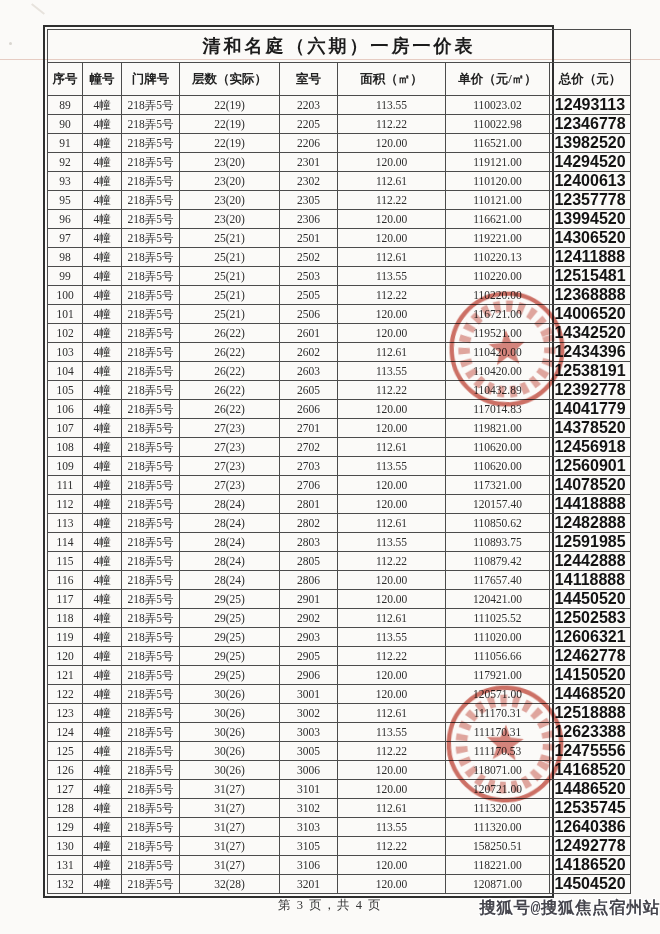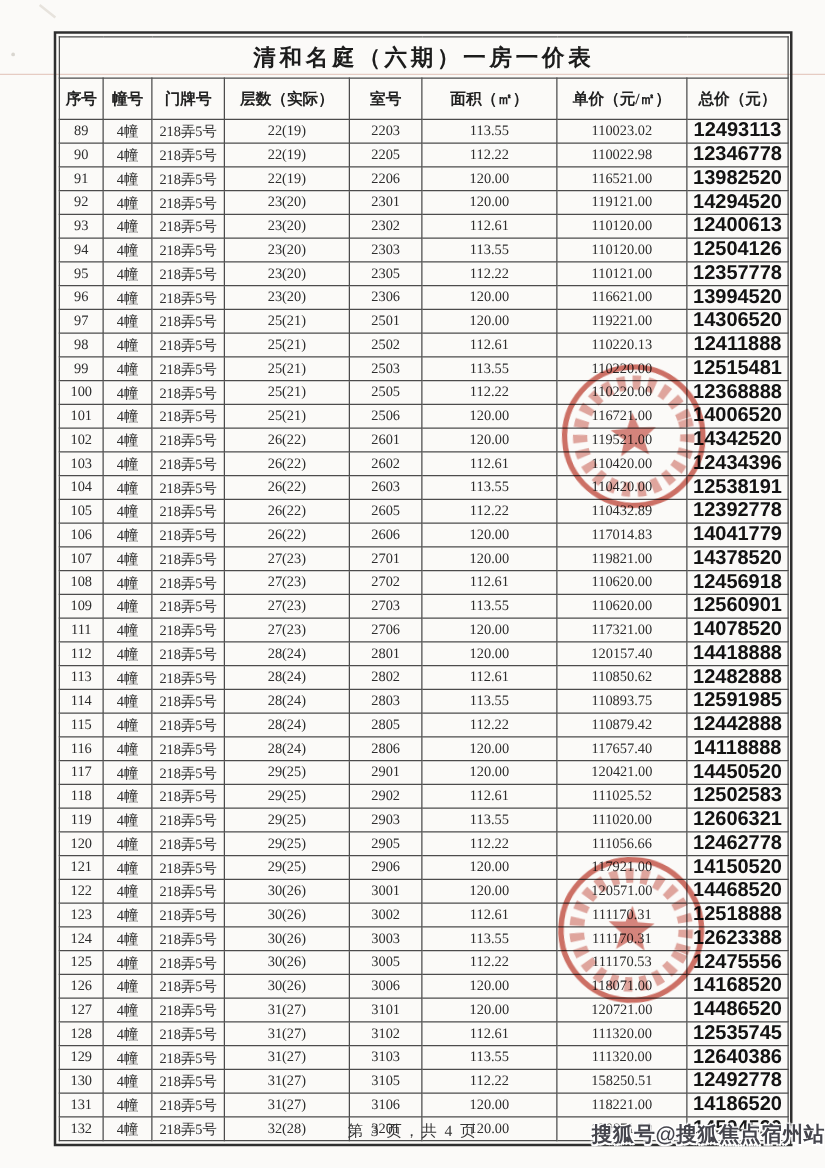--- a/index.html
+++ b/index.html
@@ -8,21 +8,21 @@
     background:#faf9f7;
     font-family:"Liberation Serif","DejaVu Serif",serif;
   }
   .page{position:absolute;inset:0;background:#fbfaf8;}
   
   .scanline{position:absolute;left:0;top:59px;width:660px;height:1px;background:rgba(213,165,152,.55);z-index:1;}
   .diag-artifact{position:absolute;left:30px;top:8px;width:16px;height:2px;background:#e7e3dd;transform:rotate(38deg);}
   .dot-artifact{position:absolute;left:9px;top:42px;width:3px;height:3px;background:#d9d6d0;border-radius:50%;}
   
   .table-wrap{
-    position:absolute;left:43px;top:25px;width:591px;box-sizing:border-box;
+    position:absolute;left:43px;top:25px;width:511px;box-sizing:border-box;
     border:2px solid #2f2f2f;padding:2px;z-index:2;
   }
   table{border-collapse:collapse;table-layout:fixed;width:583px;}
   col.w0{width:35px}col.w1{width:39px}col.w2{width:58px}col.w3{width:100px}
   col.w4{width:58px}col.w5{width:108px}col.w6{width:104px}col.w7{width:81px}
   td,th{
     border:1px solid #4c4c4c;text-align:center;vertical-align:middle;
     padding:0;overflow:hidden;white-space:nowrap;
   }
   .title-cell{
@@ -39,21 +39,21 @@
   .stamp{position:absolute;color:#c34a3d;mix-blend-mode:multiply;opacity:.78;filter:blur(.4px);z-index:3;}
   .stamp.s1{left:445px;top:287px;width:124px;height:124px;transform:rotate(-4deg);}
   .stamp.s2{left:442px;top:681px;width:126px;height:126px;transform:rotate(3deg);}
   
   .pageinfo{
     position:absolute;top:897px;left:0;width:660px;text-align:center;
     font-size:12.5px;color:#363636;letter-spacing:1.5px;z-index:2;
   }
   .watermark{
     position:absolute;top:897px;right:0;z-index:4;
-    font-family:Liberation Sans, sans-serif;
+    font-family:Liberation Mono, monospace;
     font-weight:bold;font-size:16.5px;letter-spacing:.5px;color:#45454d;
     text-shadow:-1px -1px 0 #fff,1px -1px 0 #fff,-1px 1px 0 #fff,1px 1px 0 #fff,0 0 3px #fff;
   }
 </style>
 </head>
 <body>
 
 <div class="page">
 
   <div class="scanline"></div>
@@ -132,30 +132,20 @@
             <td class="c0">93</td>
             <td class="c1">4幢</td>
             <td class="c2">218弄5号</td>
             <td class="c3">23(20)</td>
             <td class="c4">2302</td>
             <td class="c5">112.61</td>
             <td class="c6">110120.00</td>
             <td class="c7">12400613</td>
           </tr>
           <tr>
-            <td class="c0">94</td>
-            <td class="c1">4幢</td>
-            <td class="c2">218弄5号</td>
-            <td class="c3">23(20)</td>
-            <td class="c4">2303</td>
-            <td class="c5">113.55</td>
-            <td class="c6">110120.00</td>
-            <td class="c7">12504126</td>
-          </tr>
-          <tr>
             <td class="c0">95</td>
             <td class="c1">4幢</td>
             <td class="c2">218弄5号</td>
             <td class="c3">23(20)</td>
             <td class="c4">2305</td>
             <td class="c5">112.22</td>
             <td class="c6">110121.00</td>
             <td class="c7">12357778</td>
           </tr>
           <tr>

